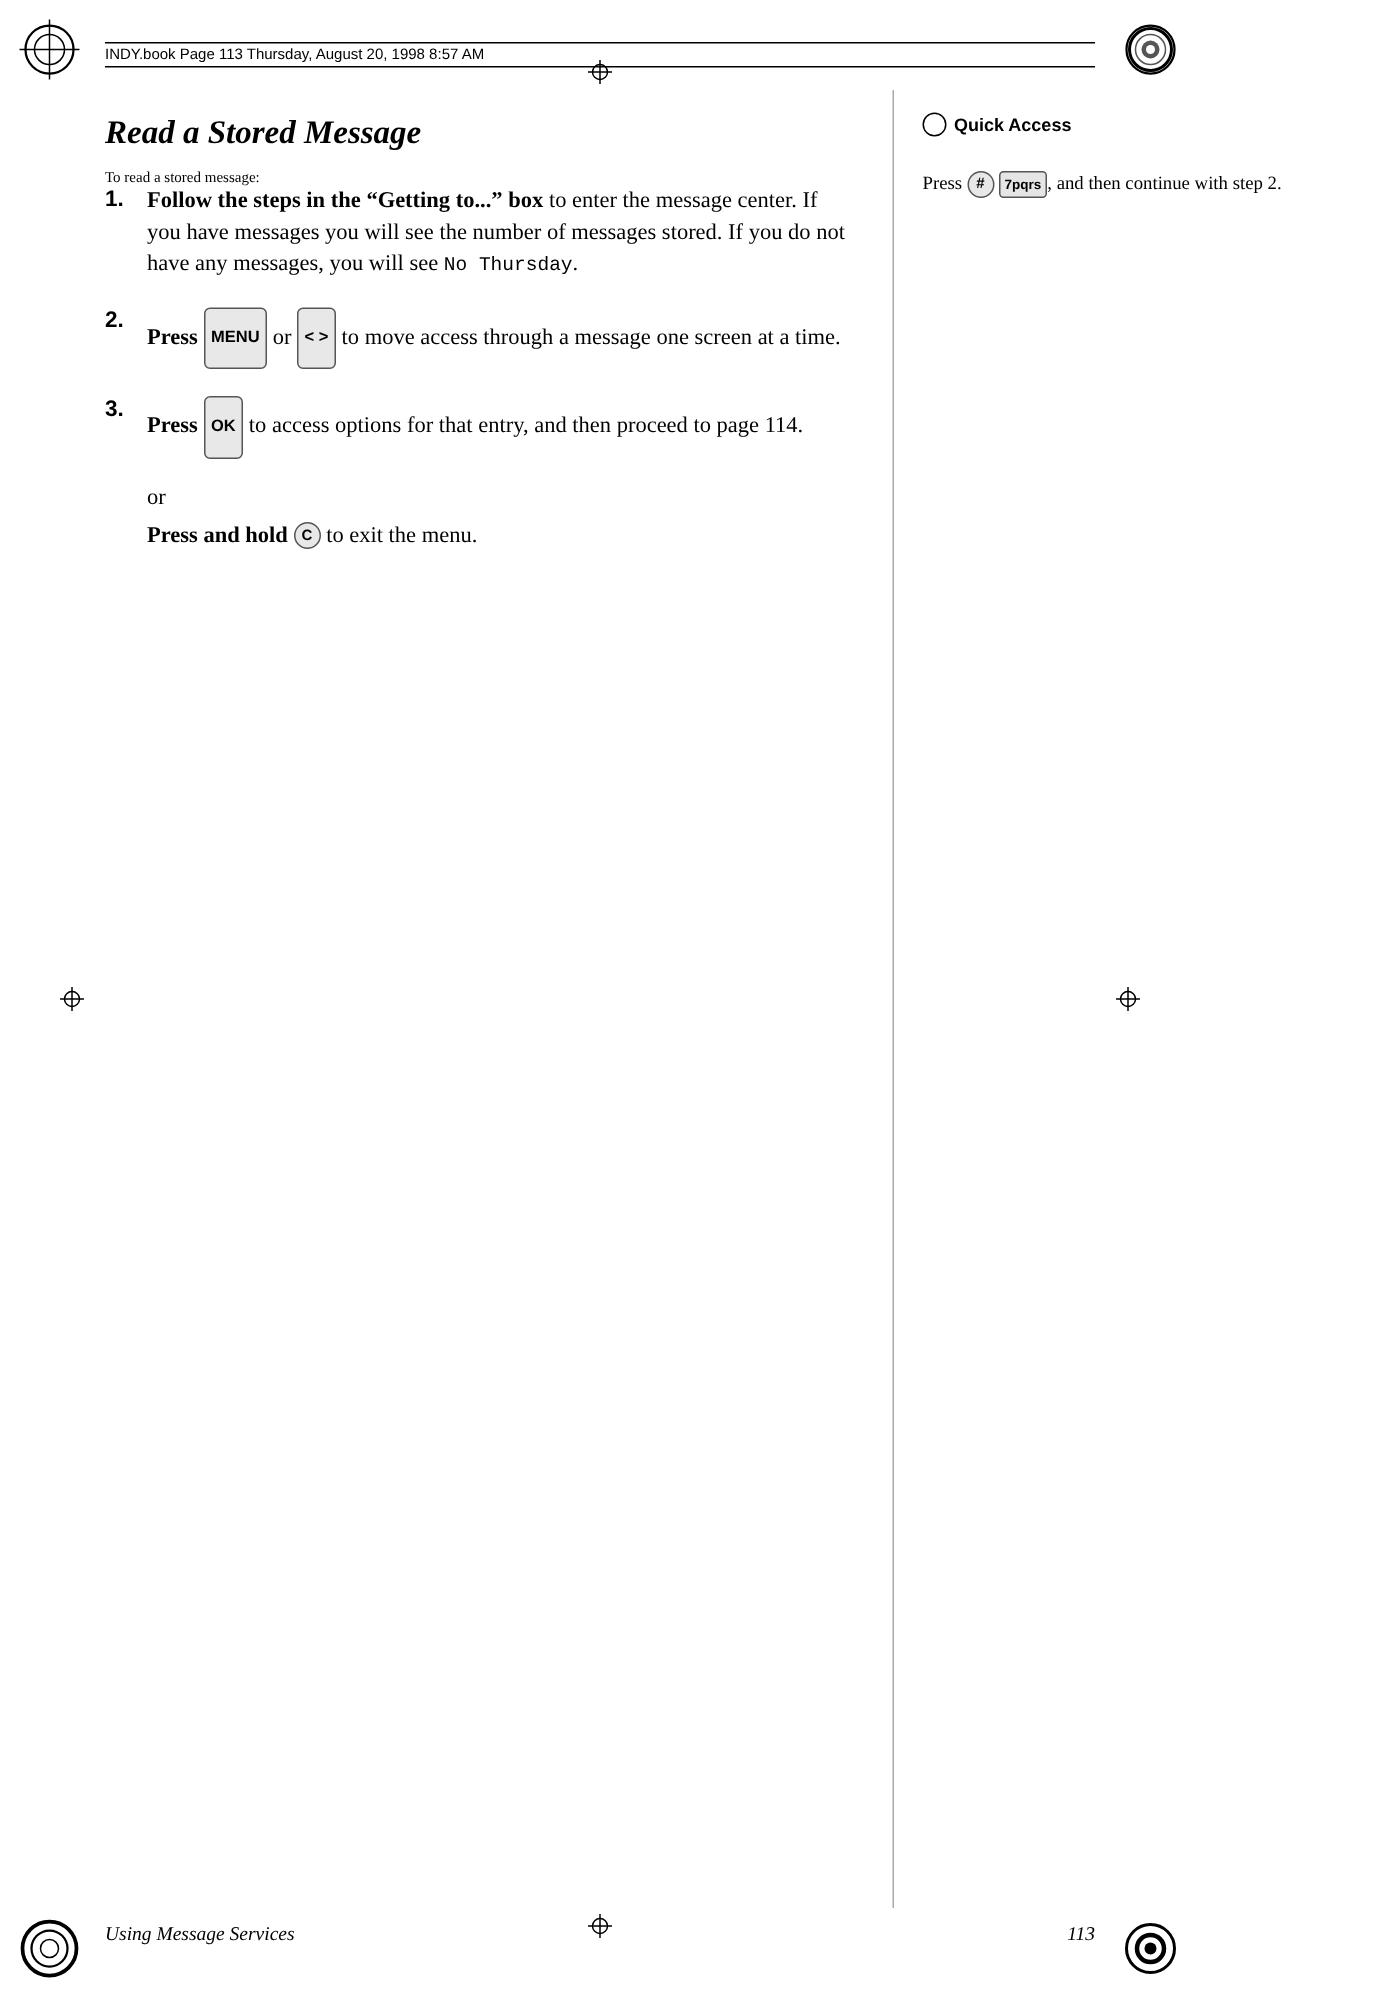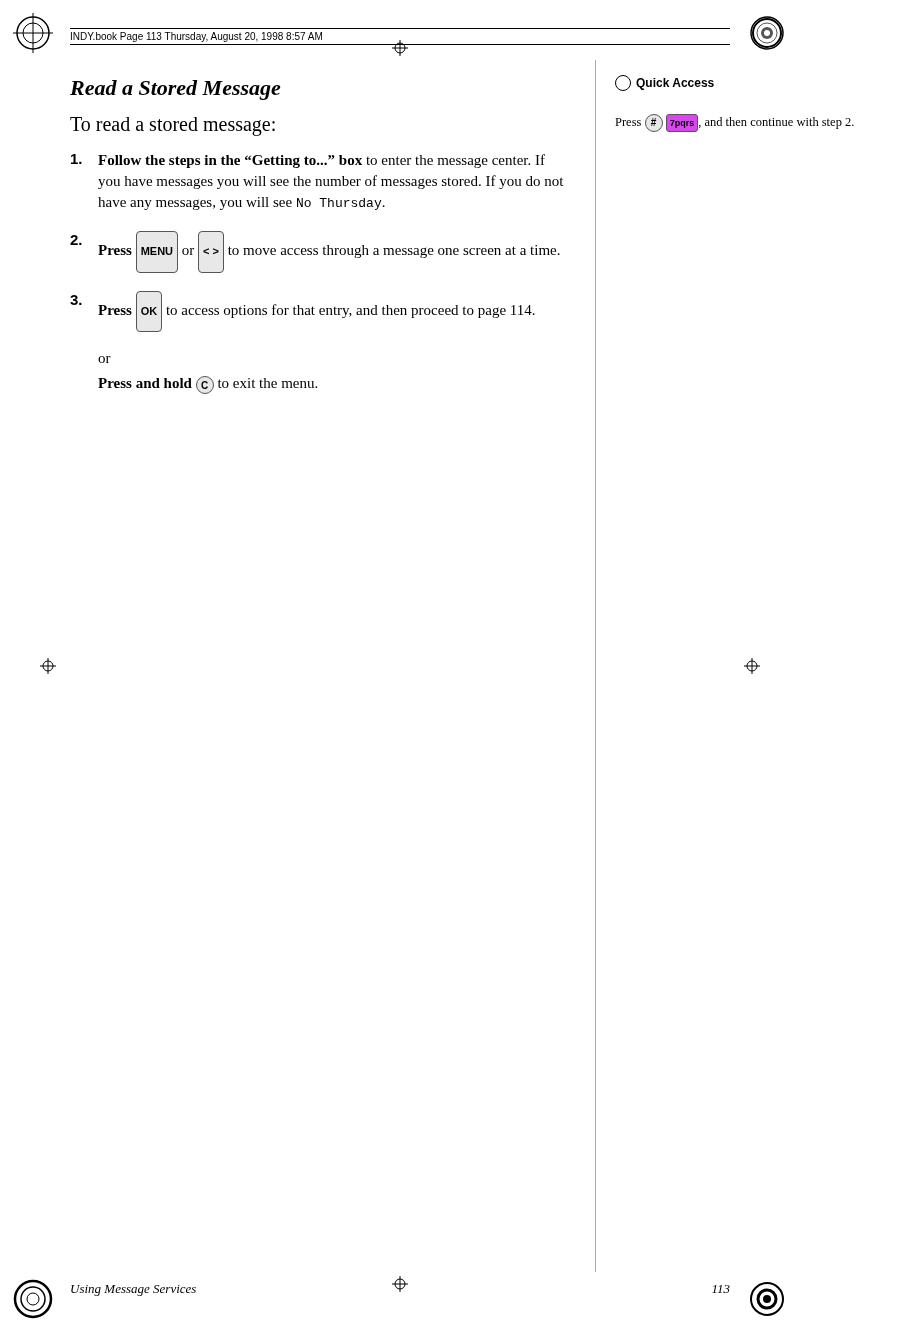--- a/index.html
+++ b/index.html
@@ -93,22 +93,21 @@
 
     .page-title {
       font-size: 22px;
       font-weight: bold;
       font-style: italic;
       margin-bottom: 12px;
       font-family: Times New Roman, Times, serif;
     }
 
     .intro-text {
-      font-size: 20px;
-      margin-bottom: 14px;
+      font-size: 10px;
       font-family: Times New Roman, Times, serif;
     }
 
     .steps {
       margin-left: 0;
       list-style: none;
     }
 
     .step {
       display: flex;
@@ -228,21 +227,21 @@
       text-align: center;
       font-family: Arial, sans-serif;
       font-weight: bold;
       vertical-align: middle;
     }
 
     .page-num-badge {
       display: inline-block;
       border: 1.5px solid #555;
       border-radius: 3px;
-      background: #d946ef;
+      background: #e5e5e5;
       padding: 0 3px;
       font-size: 9px;
       line-height: 16px;
       text-align: center;
       font-family: Arial, sans-serif;
       font-weight: bold;
       vertical-align: middle;
     }
 
     

